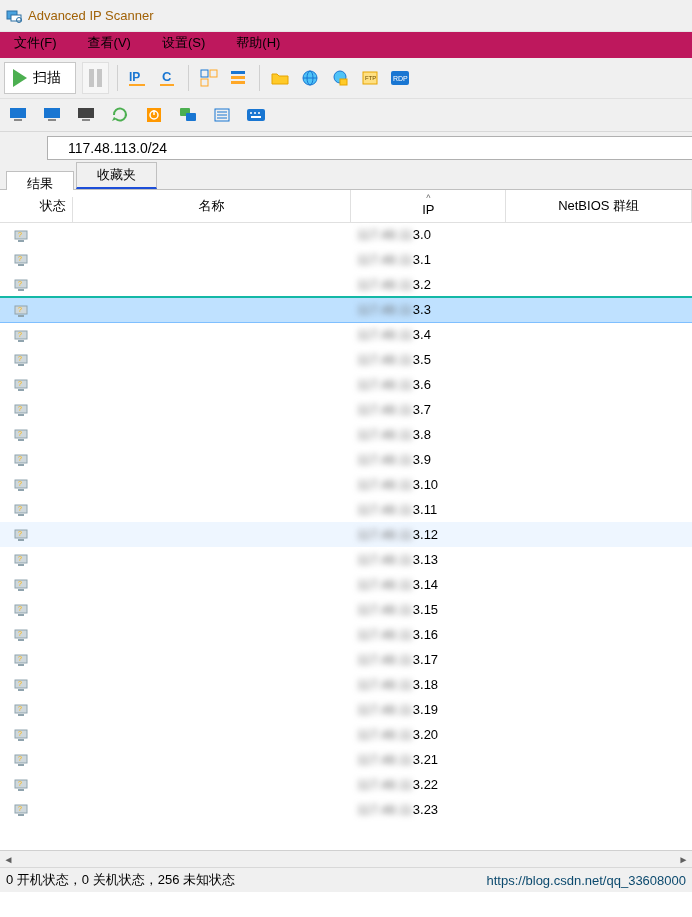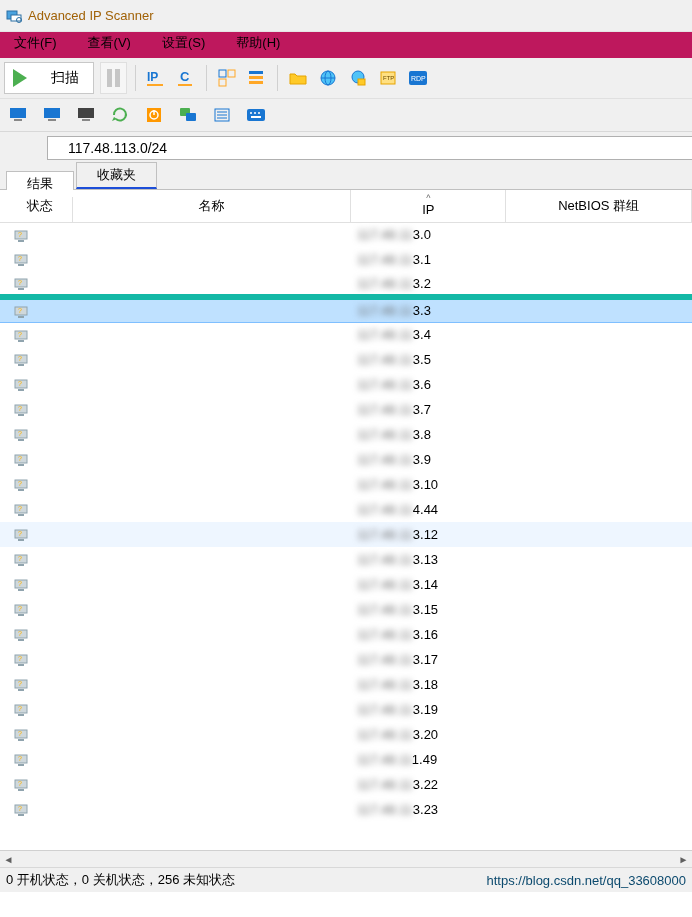--- a/index.html
+++ b/index.html
@@ -9,21 +9,21 @@
 .titlebar { height: 32px; background: #f0f0f0; display: flex; align-items: center; padding: 0 6px; border-bottom: 1px solid #e5e5e5; }
 .titlebar .icon { width: 16px; height: 16px; margin-right: 6px; }
 .titlebar .title { font-size: 13px; color: #a16207; }
 
 
 .menubar { height: 26px; background: #be185d; display: flex; align-items: flex-start; padding: 0 6px; gap: 15px; }
 .menubar .mitem { font-size: 13px; padding: 2px 8px; cursor: default; }
 
 
 .toolbar { background: #f0f0f0; padding: 4px 4px; display: flex; align-items: center; gap: 6px; border-bottom: 1px solid #e0e0e0; }
-.scanbtn { display: flex; align-items: center; gap: 24px; background: #fff; border: 1px solid #c8c8c8; padding: 4px 14px 4px 8px; height: 32px; font-size: 14px; cursor: pointer; }
+.scanbtn { display: flex; align-items: center; gap: 6px; background: #fff; border: 1px solid #c8c8c8; padding: 4px 14px 4px 8px; height: 32px; font-size: 14px; cursor: pointer; }
 .play { width: 0; height: 0; border-left: 14px solid #4caf50; border-top: 9px solid transparent; border-bottom: 9px solid transparent; }
 .pausebtn { display: flex; align-items: center; gap: 3px; background: #fff; border: 1px solid #c8c8c8; padding: 4px 6px; height: 32px; opacity: 0.4; }
 .pausebtn .bar { width: 5px; height: 18px; background: #888; }
 .tbicon { width: 24px; height: 24px; display: flex; align-items: center; justify-content: center; cursor: pointer; position: relative; }
 .sep { width: 1px; height: 26px; background: #d0d0d0; margin: 0 2px; }
 
 .secondbar { background: #f0f0f0; padding: 4px 6px; display: flex; align-items: center; gap: 10px; border-bottom: 1px solid #d8d8d8; }
 
 
 .ipinput-wrap { padding: 4px 4px 2px 4px; background: #f0f0f0; }
@@ -34,21 +34,21 @@
 .tab { font-size: 13px; padding: 3px 20px; border: 1px solid #c0c0c0; background: #fff; margin-right: 2px; cursor: pointer; position: relative; border-bottom: 1px solid #fff; top: 8px; }
 .tab.inactive { background: #f0f0f0; border-bottom: 2px solid #1d4ed8; top: 0; }
 
 
 .table-wrap { height: 660px; overflow-y: scroll; overflow-x: hidden; background: #fff; border-left: 0; border-right: 0; }
 table { width: 100%; border-collapse: collapse; table-layout: fixed; }
 thead th { font-size: 13px; font-weight: 400; text-align: center; padding: 4px 6px; background: #fff; border-right: 1px solid #e0e0e0; border-bottom: 1px solid #e0e0e0; position: sticky; top: 0; height: 32px; }
 tbody tr { height: 25px; }
 tbody td { font-size: 13px; padding: 2px 6px; border: 0; overflow: hidden; white-space: nowrap; vertical-align: middle; }
 tbody tr.selected { background: #bfe1ff; }
-tbody tr.selected td { border-top: 6px solid #14b8a6; border-bottom: 1px solid #7fbfff; }
+tbody tr.selected td { border-top: 2px solid #14b8a6; border-bottom: 1px solid #7fbfff; }
 tbody tr.hoverish { background: #eef6ff; }
 .status-icon { width: 14px; height: 14px; display: inline-block; vertical-align: middle; }
 .blur { filter: blur(3px); color: #6a6a6a; }
 .iparrow { font-size: 9px; line-height: 8px; text-align: center; color: #666; }
 
 
 .hscroll { height: 17px; background: #f0f0f0; border-top: 1px solid #d0d0d0; display: flex; align-items: center; }
 .hscroll .larrow, .hscroll .rarrow { width: 17px; height: 17px; display: flex; align-items: center; justify-content: center; font-size: 10px; color: #606060; }
 .hscroll .track { flex: 1; height: 100%; background: #f0f0f0; }
 
@@ -221,21 +221,21 @@
 <div class="table-wrap">
   <table>
     <colgroup>
       <col style="width:70px">
         <col style="width:270px">
         <col style="width:150px">
         <col style="width:180px">
     </colgroup>
     <thead>
       <tr>
-        <th style="text-align:center;padding-left:14px"><span>状态</span></th>
+        <th style="text-align:right;padding-left:14px"><span>状态</span></th>
         <th><span>名称</span></th>
         <th>
           <div class="iparrow">^</div>
           <span>IP</span>
         </th>
         <th><span>NetBIOS 群组</span></th>
       </tr>
     </thead>
     <tbody id="tbody">
         <tr>
@@ -348,21 +348,21 @@
           <td><span class="blur">117.48.11</span><span>3.10</span></td>
           <td></td>
         </tr>
         <tr>
           <td style="padding-left: 14px;"><span><svg class="status-icon" viewBox="0 0 14 14">
                 <rect x="1" y="2" width="12" height="8" fill="#cfd8dc" stroke="#90a4ae"></rect>
                 <rect x="4" y="11" width="6" height="2" fill="#90a4ae"></rect>
                 <text x="4" y="8" font-size="7" fill="#ffb300">?</text>
               </svg></span></td>
           <td></td>
-          <td><span class="blur">117.48.11</span><span>4.44</span></td>
+          <td><span class="blur">117.48.11</span><span>3.11</span></td>
           <td></td>
         </tr>
         <tr class="hoverish">
           <td style="padding-left: 14px;"><span><svg class="status-icon" viewBox="0 0 14 14">
                 <rect x="1" y="2" width="12" height="8" fill="#cfd8dc" stroke="#90a4ae"></rect>
                 <rect x="4" y="11" width="6" height="2" fill="#90a4ae"></rect>
                 <text x="4" y="8" font-size="7" fill="#ffb300">?</text>
               </svg></span></td>
           <td></td>
           <td><span class="blur">117.48.11</span><span>3.12</span></td>
@@ -448,21 +448,21 @@
           <td><span class="blur">117.48.11</span><span>3.20</span></td>
           <td></td>
         </tr>
         <tr>
           <td style="padding-left: 14px;"><span><svg class="status-icon" viewBox="0 0 14 14">
                 <rect x="1" y="2" width="12" height="8" fill="#cfd8dc" stroke="#90a4ae"></rect>
                 <rect x="4" y="11" width="6" height="2" fill="#90a4ae"></rect>
                 <text x="4" y="8" font-size="7" fill="#ffb300">?</text>
               </svg></span></td>
           <td></td>
-          <td><span class="blur">117.48.11</span><span>1.49</span></td>
+          <td><span class="blur">117.48.11</span><span>3.21</span></td>
           <td></td>
         </tr>
         <tr>
           <td style="padding-left: 14px;"><span><svg class="status-icon" viewBox="0 0 14 14">
                 <rect x="1" y="2" width="12" height="8" fill="#cfd8dc" stroke="#90a4ae"></rect>
                 <rect x="4" y="11" width="6" height="2" fill="#90a4ae"></rect>
                 <text x="4" y="8" font-size="7" fill="#ffb300">?</text>
               </svg></span></td>
           <td></td>
           <td><span class="blur">117.48.11</span><span>3.22</span></td>

